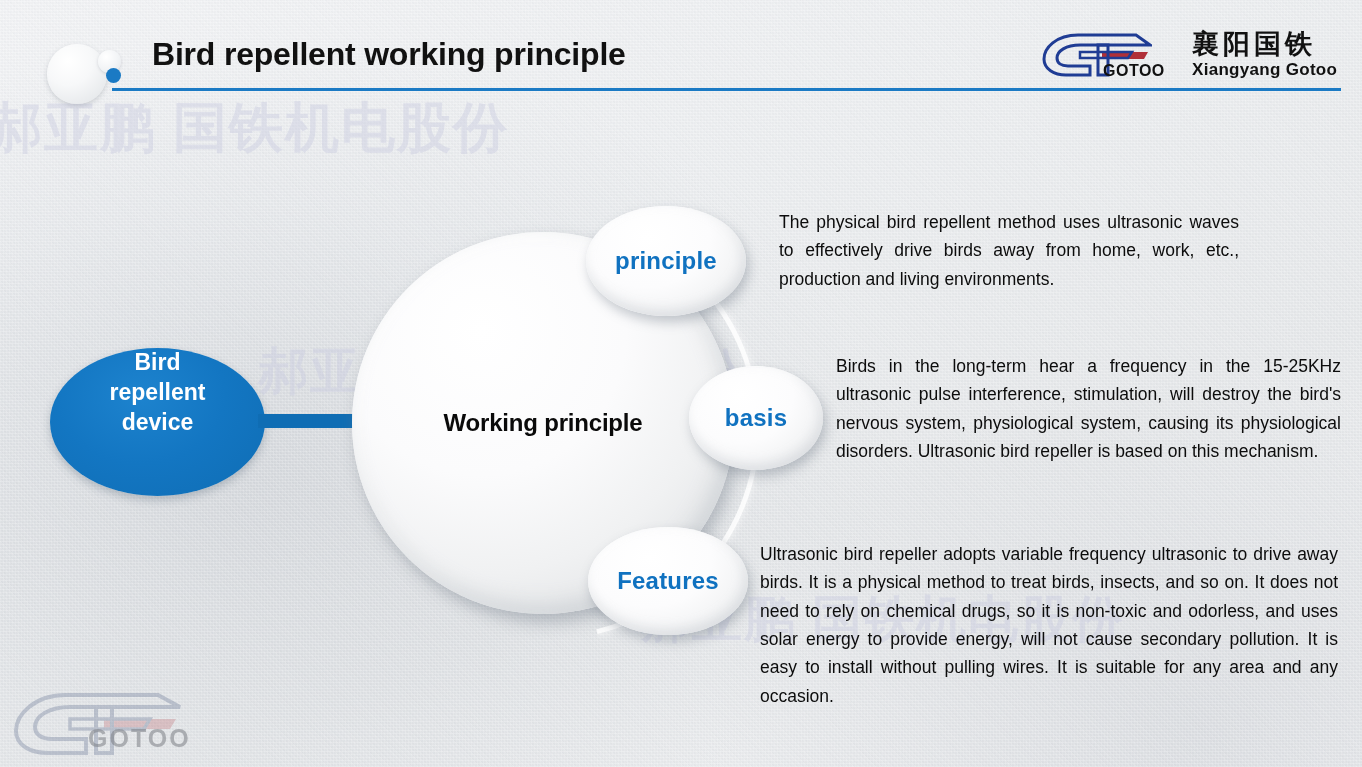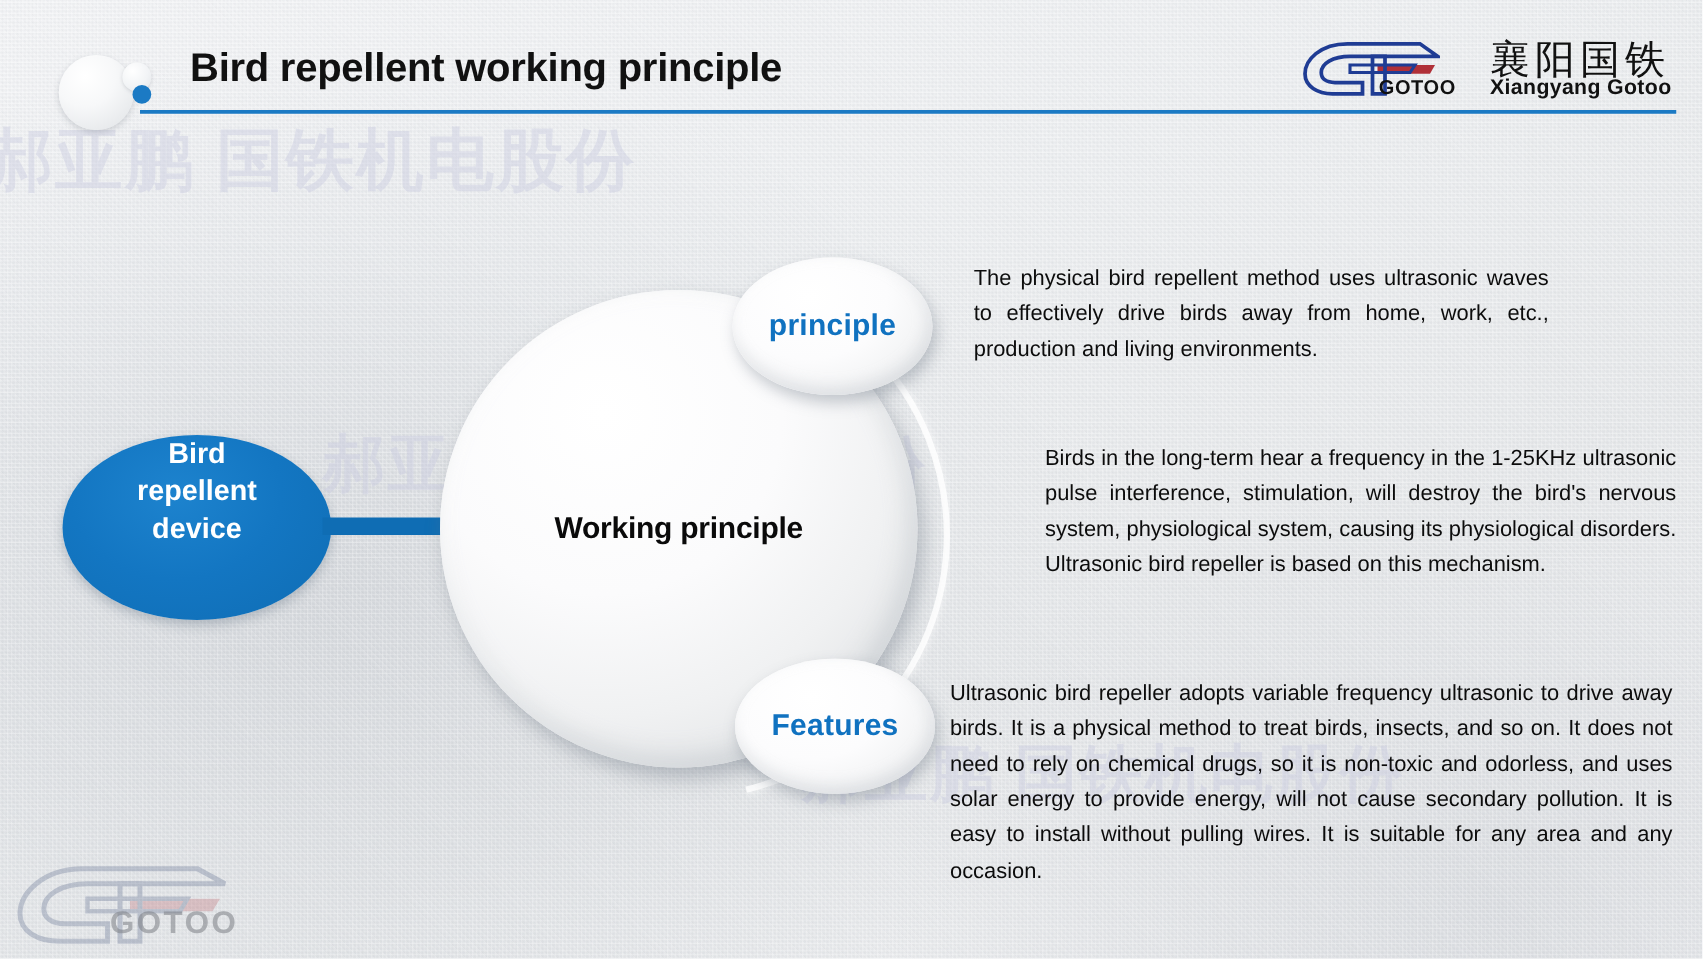--- a/index.html
+++ b/index.html
@@ -98,21 +98,21 @@
     left: 1040px; top: 26px;
     width: 300px; height: 58px;
   }
   #logo-mark { position: absolute; left: 0; top: 6px; width: 112px; height: 46px; }
   #logo-gotoo {
     position: absolute; left: 63px; top: 36px;
     font-size: 16px; font-weight: 700; color: #111; letter-spacing: 0.5px;
   }
   #logo-cn {
     position: absolute; left: 152px; top: 0px;
-    font-size: 32px; font-weight: 400; color: #111; letter-spacing: 4px;
+    font-size: 27px; font-weight: 700; color: #111; letter-spacing: 4px;
     font-family: "DejaVu Sans", sans-serif;
   }
   #logo-en {
     position: absolute; left: 152px; top: 34px;
     font-size: 17px; font-weight: 700; color: #111; letter-spacing: 0.3px; text-align: right;
   }
 
   
   #device-ellipse {
     position: absolute;
@@ -261,26 +261,29 @@
 
   <div id="ring-arc"></div>
 
   <div id="main-circle">
     <span>Working principle</span>
   </div>
 
   <div class="pill" id="pill-principle">
     <span>principle</span>
   </div>
+  <div class="pill" id="pill-basis">
+    <span>basis</span>
+  </div>
   <div class="pill" id="pill-features">
     <span>Features</span>
   </div>
 
   <div class="body-text" id="para-principle">The physical bird repellent method uses ultrasonic waves to effectively drive birds away from home, work, etc., production and living environments.</div>
-  <div class="body-text" id="para-basis">Birds in the long-term hear a frequency in the 1-25KHz ultrasonic pulse interference, stimulation, will destroy the bird's nervous system, physiological system, causing its physiological disorders. Ultrasonic bird repeller is based on this mechanism.</div>
+  <div class="body-text" id="para-basis">Birds in the long-term hear a frequency in the 15-25KHz ultrasonic pulse interference, stimulation, will destroy the bird's nervous system, physiological system, causing its physiological disorders. Ultrasonic bird repeller is based on this mechanism.</div>
   <div class="body-text" id="para-features">Ultrasonic bird repeller adopts variable frequency ultrasonic to drive away birds. It is a physical method to treat birds, insects, and so on. It does not need to rely on chemical drugs, so it is non-toxic and odorless, and uses solar energy to provide energy, will not cause secondary pollution. It is easy to install without pulling wires. It is suitable for any area and any occasion.</div>
 
   <svg id="footer-logo" viewBox="0 0 180 72">
     <path d="M150 8 L58 8 C26 8 8 28 8 44 C8 58 22 66 40 66 L78 66 L78 52 L44 52 C33 52 27 47 27 40 C27 29 41 20 62 20 L172 20 Z" fill="none" stroke="#5b6a8c" stroke-width="4"></path>
     <path d="M96 32 L168 32 L162 42 L96 42 Z" fill="#c06a70"></path>
     <path d="M88 20 L88 66 L104 66 L104 20 Z" fill="none" stroke="#5b6a8c" stroke-width="4"></path>
     <path d="M62 32 L142 32 L136 42 L62 42 Z" fill="none" stroke="#5b6a8c" stroke-width="3.5"></path>
   </svg>
   <div id="footer-logo-text">GOTOO</div>
 

